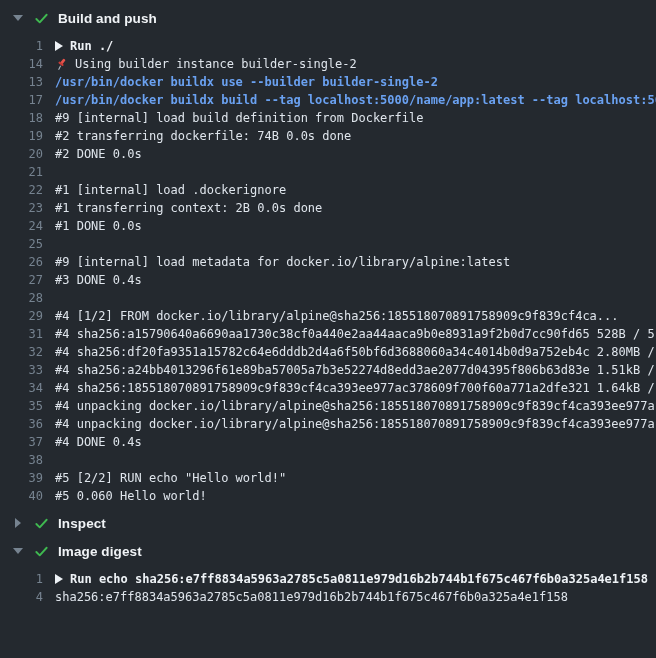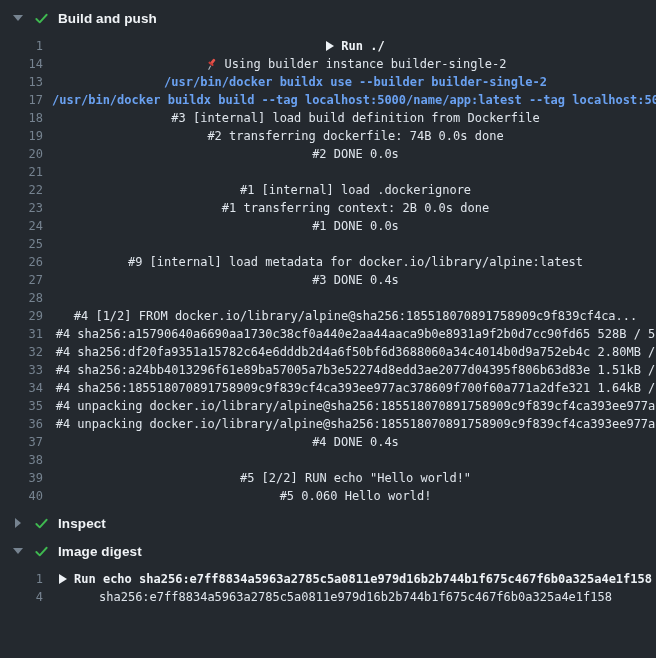--- a/index.html
+++ b/index.html
@@ -76,21 +76,20 @@
     user-select: none;
   }
   .content {
     flex: 1 1 auto;
     padding-left: 12px;
     overflow: hidden;
     white-space: pre;
     display: flex;
     align-items: center;
     color: #dfe5ec;
-    justify-content: center;
   }
   .content .txt { white-space: pre; }
   .t-run .txt { color: #eef2f6; font-weight: bold; }
   .t-command .txt { color: #6aa1f1; font-weight: bold; }
   .t-output .txt { color: #dfe5ec; }
   .t-emoji .txt { color: #dfe5ec; }
   .run-tri {
     display: inline-flex;
     margin-right: 7px;
     flex: 0 0 auto;
@@ -126,21 +125,21 @@
               </svg></span><span class="txt">Run ./</span></span></div>
         <div class="log-line t-emoji"><span class="ln">14</span><span class="content"><span class="emoji-ic"><svg width="13" height="14" viewBox="0 0 16 16">
                 <g transform="rotate(38 8 7)">
                   <rect x="6.3" y="0.8" width="3.4" height="6.5" rx="1.2" fill="#e5534b"></rect>
                   <rect x="4.4" y="6.6" width="7.2" height="2.6" rx="1.2" fill="#c93c37"></rect>
                 </g>
                 <line x1="6.9" y1="10.2" x2="4.4" y2="15" stroke="#aeb7c0" stroke-width="1.3"></line>
               </svg></span><span class="txt">Using builder instance builder-single-2</span></span></div>
         <div class="log-line t-command"><span class="ln">13</span><span class="content"><span class="txt">/usr/bin/docker buildx use --builder builder-single-2</span></span></div>
         <div class="log-line t-command"><span class="ln">17</span><span class="content"><span class="txt">/usr/bin/docker buildx build --tag localhost:5000/name/app:latest --tag localhost:50</span></span></div>
-        <div class="log-line t-output"><span class="ln">18</span><span class="content"><span class="txt">#3 [internal] load build definition from Dockerfile</span></span></div>
+        <div class="log-line t-output"><span class="ln">18</span><span class="content"><span class="txt">#9 [internal] load build definition from Dockerfile</span></span></div>
         <div class="log-line t-output"><span class="ln">19</span><span class="content"><span class="txt">#2 transferring dockerfile: 74B 0.0s done</span></span></div>
         <div class="log-line t-output"><span class="ln">20</span><span class="content"><span class="txt">#2 DONE 0.0s</span></span></div>
         <div class="log-line t-empty"><span class="ln">21</span><span class="content"><span class="txt"></span></span></div>
         <div class="log-line t-output"><span class="ln">22</span><span class="content"><span class="txt">#1 [internal] load .dockerignore</span></span></div>
         <div class="log-line t-output"><span class="ln">23</span><span class="content"><span class="txt">#1 transferring context: 2B 0.0s done</span></span></div>
         <div class="log-line t-output"><span class="ln">24</span><span class="content"><span class="txt">#1 DONE 0.0s</span></span></div>
         <div class="log-line t-empty"><span class="ln">25</span><span class="content"><span class="txt"></span></span></div>
         <div class="log-line t-output"><span class="ln">26</span><span class="content"><span class="txt">#9 [internal] load metadata for docker.io/library/alpine:latest</span></span></div>
         <div class="log-line t-output"><span class="ln">27</span><span class="content"><span class="txt">#3 DONE 0.4s</span></span></div>
         <div class="log-line t-empty"><span class="ln">28</span><span class="content"><span class="txt"></span></span></div>

